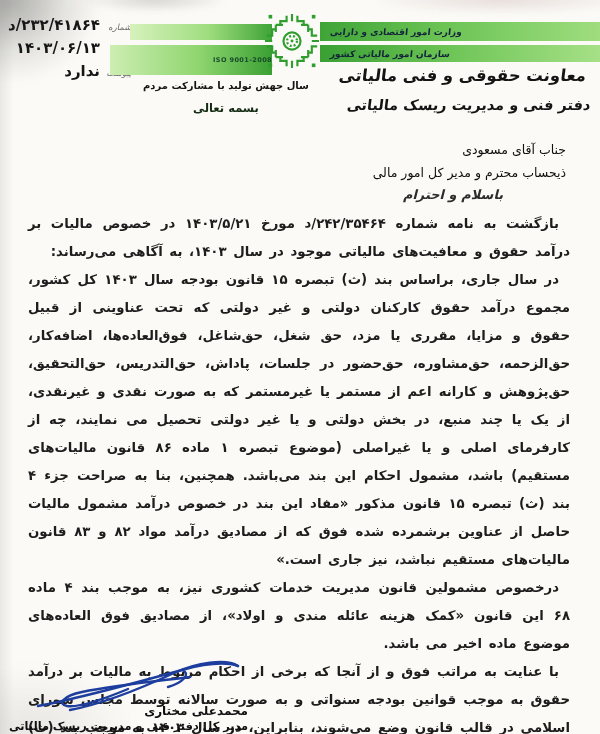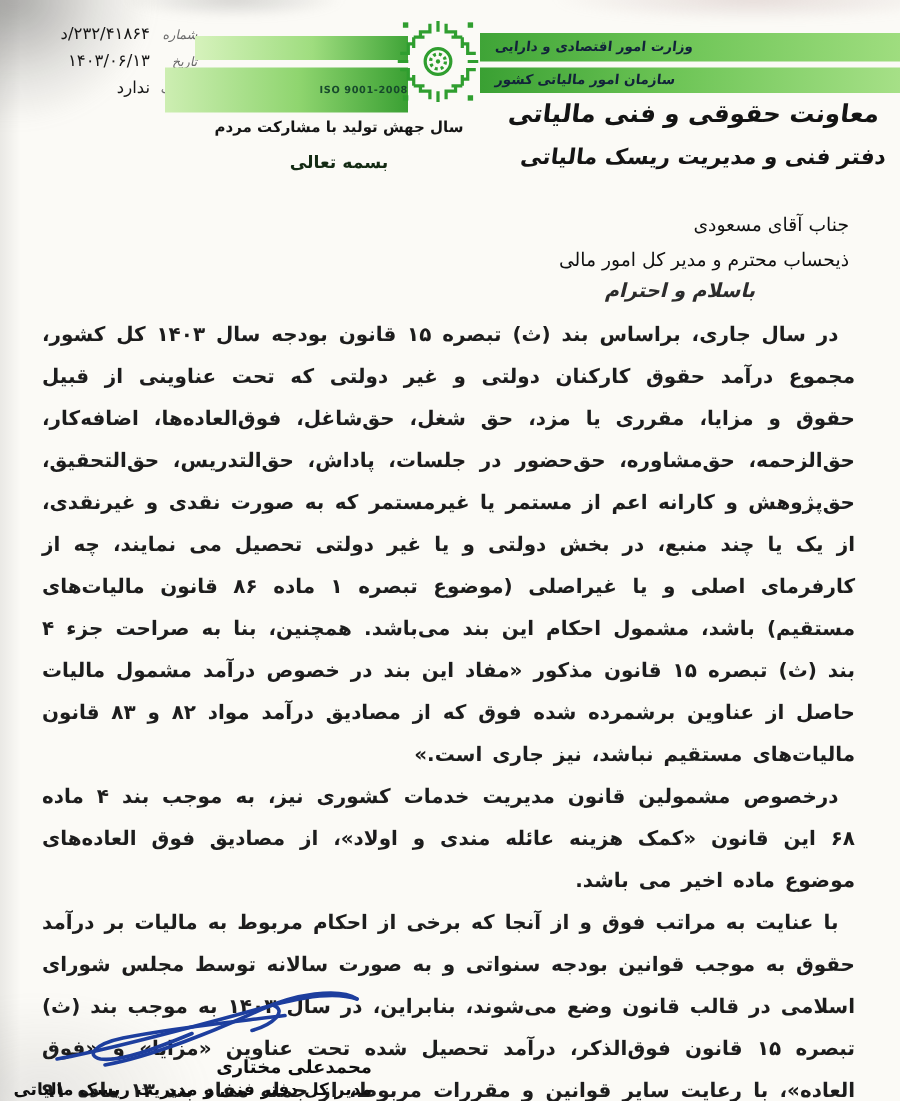--- a/index.html
+++ b/index.html
@@ -21,21 +21,21 @@
   .smudge-bl{bottom:-20px;left:-20px;width:160px;height:90px;
     background:radial-gradient(ellipse at 30% 70%, rgba(120,120,120,.14), transparent 70%);filter:blur(5px);}
   .edge-l{top:0;left:0;width:14px;height:100%;
     background:linear-gradient(90deg, rgba(0,0,0,.07), transparent);}
 
   
   .meta{position:absolute;top:16px;left:8px;width:124px;direction:rtl;}
   .meta-row{display:flex;align-items:baseline;gap:5px;margin-bottom:5px;}
   .meta-label{font-size:8.5px;color:#6a6a6a;width:27px;flex:0 0 27px;
     transform:skewX(-12deg);}
-  .meta-value{font-size:11px;font-weight:normal;color:#161616;white-space:nowrap;}
+  .meta-value{font-size:15px;font-weight:bold;color:#161616;white-space:nowrap;}
 
   
   .bar{position:absolute;}
   .bar-lt{left:130px;top:24px;width:142px;height:16px;
     background:linear-gradient(90deg,#d6f2bc,#9fdd7f 55%,#3fa437);}
   .bar-lb{left:110px;top:45px;width:162px;height:30px;
     background:linear-gradient(90deg,#cdeeb2,#8fd56f 55%,#3aa033);
     display:flex;align-items:center;}
   .iso{font-size:6.5px;font-weight:bold;color:#174a2c;direction:ltr;
     padding-left:34px;letter-spacing:.4px;}
@@ -139,20 +139,21 @@
   <div class="basmala">بسمه تعالی</div>
 
   <div class="addressee">
     <div>جناب آقای مسعودی</div>
     <div>ذیحساب محترم و مدیر کل امور مالی</div>
   </div>
 
   <div class="salutation">باسلام و احترام</div>
 
   <div class="body">
+      <p><span>بازگشت به نامه شماره ۲۴۲/۳۵۴۶۴/د مورخ ۱۴۰۳/۵/۲۱ در خصوص مالیات بر درآمد حقوق و معافیت‌های مالیاتی موجود در سال ۱۴۰۳، به آگاهی می‌رساند:</span></p>
       <p><span>در سال جاری، براساس بند (ث) تبصره ۱۵ قانون بودجه سال ۱۴۰۳ کل کشور، مجموع درآمد حقوق کارکنان دولتی و غیر دولتی که تحت عناوینی از قبیل حقوق و </span><span class="u">مزایا</span><span>، مقرری یا مزد، حق شغل، حق‌شاغل، </span><span class="u">فوق‌العاده‌ها</span><span>، اضافه‌کار، حق‌الزحمه، حق‌مشاوره، حق‌حضور در جلسات، پاداش، حق‌التدریس، حق‌التحقیق، حق‌پژوهش و کارانه اعم از مستمر یا غیرمستمر که به صورت نقدی و غیرنقدی، از یک یا چند منبع، در بخش دولتی و یا غیر دولتی تحصیل می نمایند، چه از کارفرمای اصلی و یا غیراصلی (موضوع تبصره ۱ ماده ۸۶ قانون مالیات‌های مستقیم) باشد، مشمول احکام این بند می‌باشد. همچنین، بنا به صراحت جزء ۴ بند (ث) تبصره ۱۵ قانون مذکور «مفاد این بند در خصوص درآمد مشمول مالیات حاصل از عناوین برشمرده شده فوق که از مصادیق درآمد مواد ۸۲ و ۸۳ قانون مالیات‌های مستقیم نباشد، نیز جاری است.»</span></p>
       <p><span>درخصوص مشمولین قانون مدیریت خدمات کشوری نیز، به موجب بند ۴ ماده ۶۸ این قانون «کمک هزینه عائله مندی و اولاد»، از مصادیق </span><span class="u">فوق العاده‌های</span><span> موضوع ماده اخیر می باشد.</span></p>
       <p><span>با عنایت به مراتب فوق و از آنجا که برخی از احکام مربوط به مالیات بر درآمد حقوق به موجب قوانین بودجه سنواتی و به صورت سالانه توسط مجلس شورای اسلامی در قالب قانون وضع می‌شوند، بنابراین، در سال ۱۴۰۳ به موجب بند (ث) تبصره ۱۵ قانون فوق‌الذکر، درآمد تحصیل شده تحت عناوین «مزایا» و «فوق العاده»، با رعایت سایر قوانین و مقررات مربوط، از جمله مفاد بند ۱۳ ماده ۹۱ قانون مالیات‌های مستقیم، مشمول مقررات بند (ث) تبصره ۱۵ قانون یادشده می‌باشد.</span></p>
     </div>
 
   <div class="sign-block">
     <div class="sign-name">محمدعلی مختاری</div>
     <div class="sign-title">مدیر کل دفتر فنی و مدیریت ریسک مالیاتی</div>
     <svg class="scribble" width="212" height="60" viewBox="0 0 212 60" xmlns="http://www.w3.org/2000/svg">
       <g fill="none" stroke="#1d3e9e" stroke-width="2.4" stroke-linecap="round">

